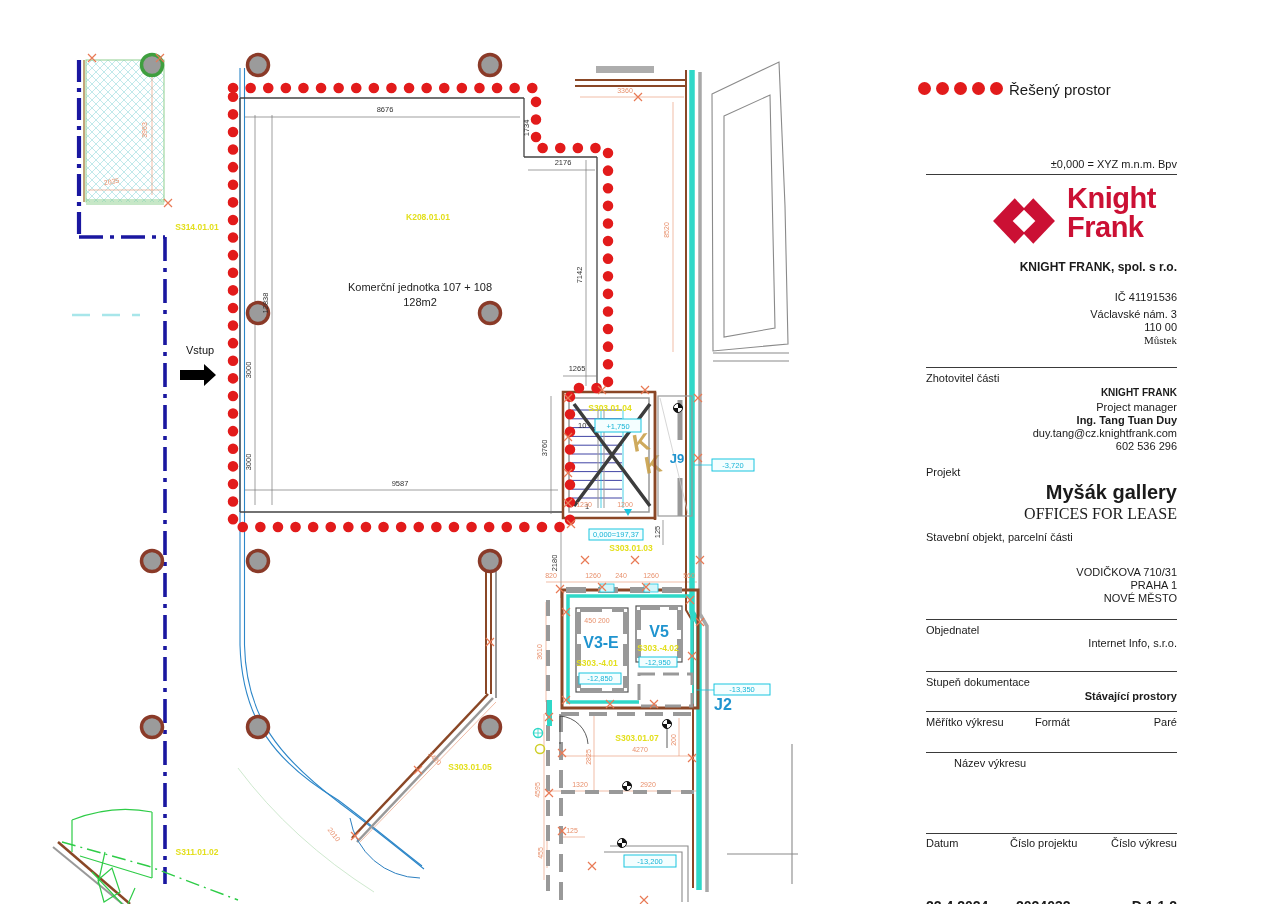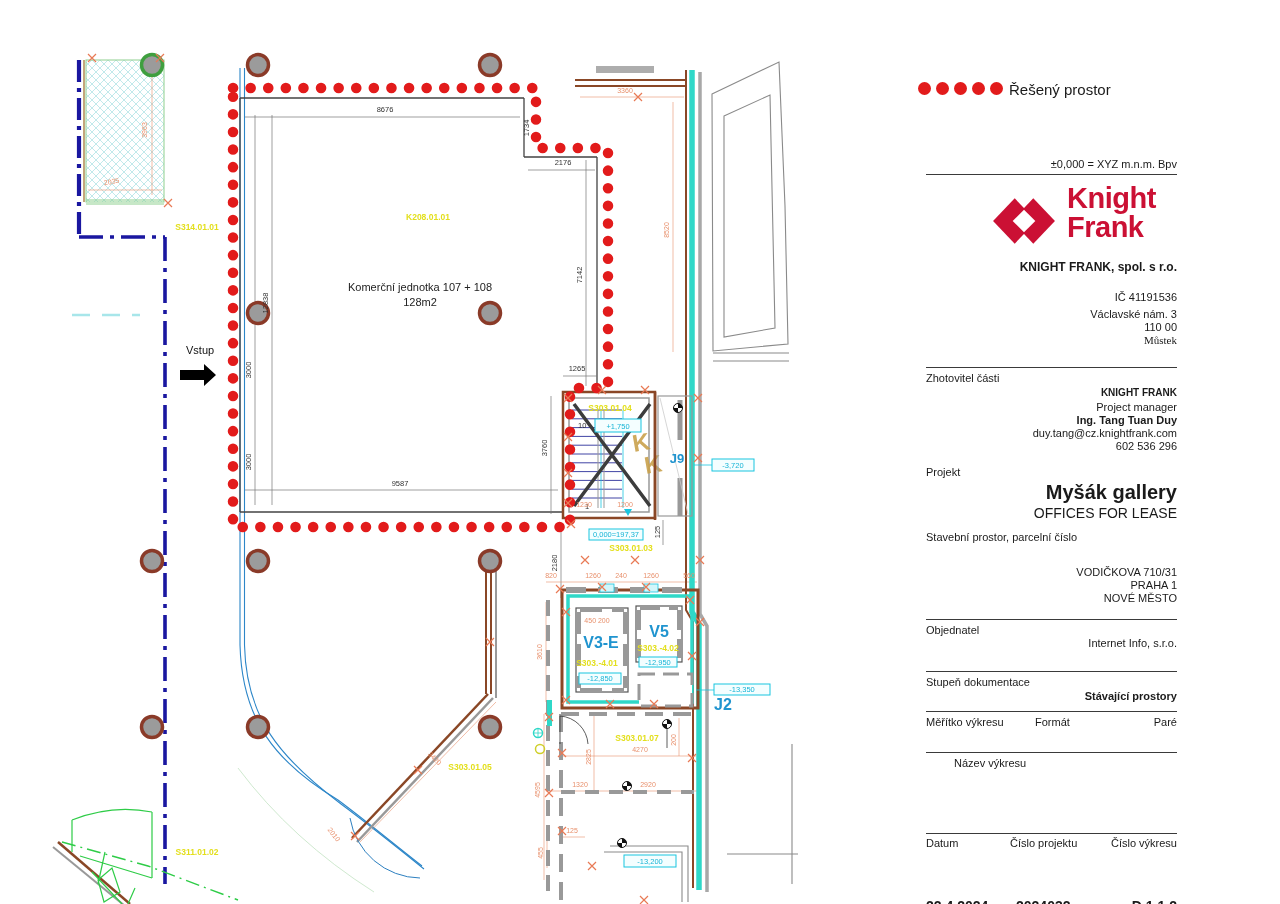--- a/index.html
+++ b/index.html
@@ -341,23 +341,23 @@
   <div class="tb-line" style="top:367px;"></div>
   <div class="tb" style="left:9px;top:372px;">Zhotovitel části</div>
   <div class="tb tb-r tb-b" style="top:387px;font-size:10px;">KNIGHT FRANK</div>
   <div class="tb tb-r" style="top:401px;">Project manager</div>
   <div class="tb tb-r tb-b" style="top:414px;">Ing. Tang Tuan Duy</div>
   <div class="tb tb-r" style="top:427px;">duy.tang@cz.knightfrank.com</div>
   <div class="tb tb-r" style="top:440px;">602 536 296</div>
 
   <div class="tb" style="left:9px;top:466px;">Projekt</div>
   <div class="tb tb-r tb-b proj-name" style="top:481px;">Myšák gallery</div>
-  <div class="tb tb-r" style="top:505px;font-size:14px;">OFFICES FOR LEASE</div>
-
-  <div class="tb" style="left:9px;top:531px;">Stavební prostor, parcelní číslo</div>
+  <div class="tb tb-r" style="top:505px;font-size:16px;font-family:Liberation Serif, serif;">OFFICES FOR LEASE</div>
+
+  <div class="tb" style="left:9px;top:531px;">Stavební objekt, parcelní části</div>
   <div class="tb tb-r" style="top:566px;">VODIČKOVA 710/31</div>
   <div class="tb tb-r" style="top:579px;margin-left:47px;">PRAHA 1</div>
   <div class="tb tb-r" style="top:592px;">NOVÉ MĚSTO</div>
 
   <div class="tb-line" style="top:619px;"></div>
   <div class="tb" style="left:9px;top:624px;">Objednatel</div>
   <div class="tb tb-r" style="top:637px;">Internet Info, s.r.o.</div>
 
   <div class="tb-line" style="top:671px;"></div>
   <div class="tb" style="left:9px;top:676px;">Stupeň dokumentace</div>

